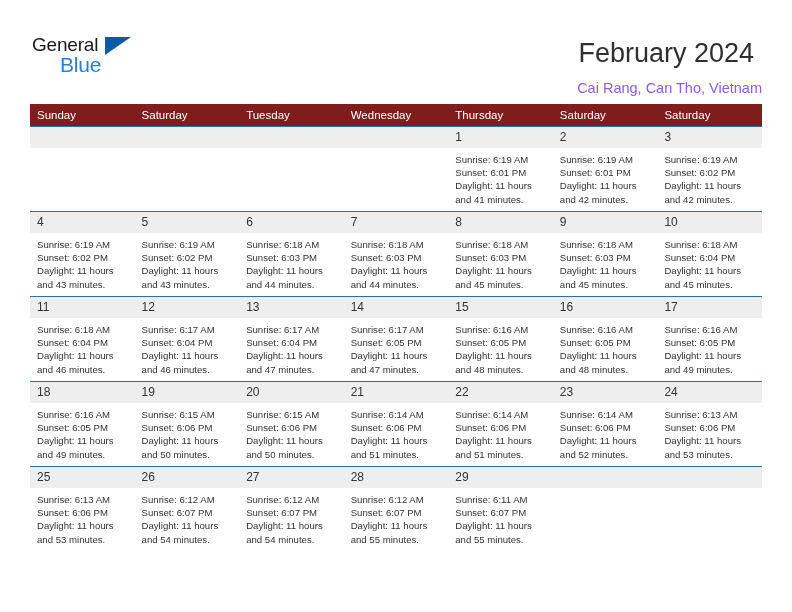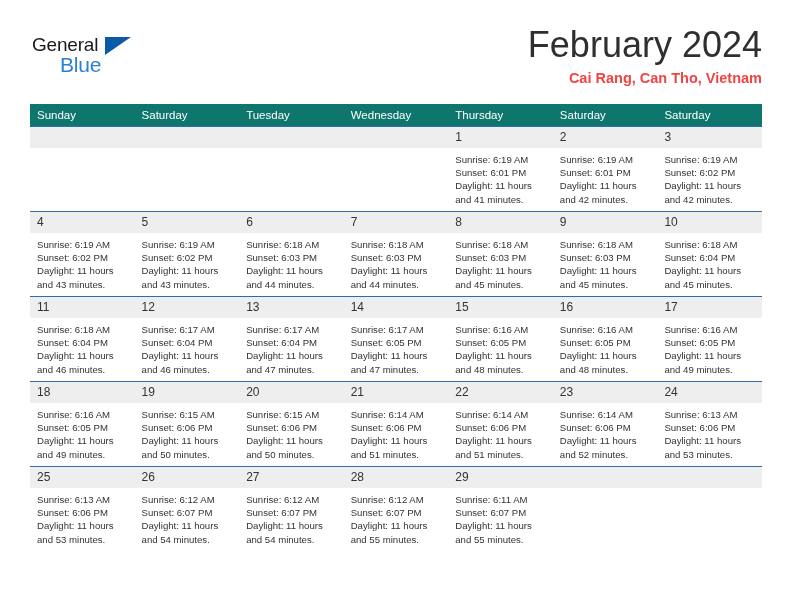--- a/index.html
+++ b/index.html
@@ -64,47 +64,46 @@
     border-bottom: 18px solid transparent;
   }
 
   .title-block {
     position: absolute;
     right: 0;
     top: 0;
     text-align: right;
   }
   .cal-title {
-    font-size: 36px;
+    font-size: 27px;
     color: #2f2f2f;
     line-height: 34px;
     font-weight: normal;
-    margin: 0;
+    margin: 8px;
     white-space: nowrap;
   }
   .cal-subtitle {
     font-size: 14.5px;
-    color: #ef4444;
+    color: #8b5cf6;
     line-height: 20px;
     margin: 6px 0 0 0;
     white-space: nowrap;
-    font-weight: bold;
   }
 
   
   .calendar {
     position: absolute;
     left: 30px;
     top: 104px;
     width: 732px;
     border-collapse: collapse;
     table-layout: fixed;
   }
   .calendar th {
-    background: #0f766e;
+    background: #7f1d1d;
     color: #ffffff;
     font-size: 11.5px;
     font-weight: normal;
     text-align: left;
     padding: 5px 0 5px 7px;
     height: 11px;
     border: none;
   }
   .calendar td {
     vertical-align: top;

